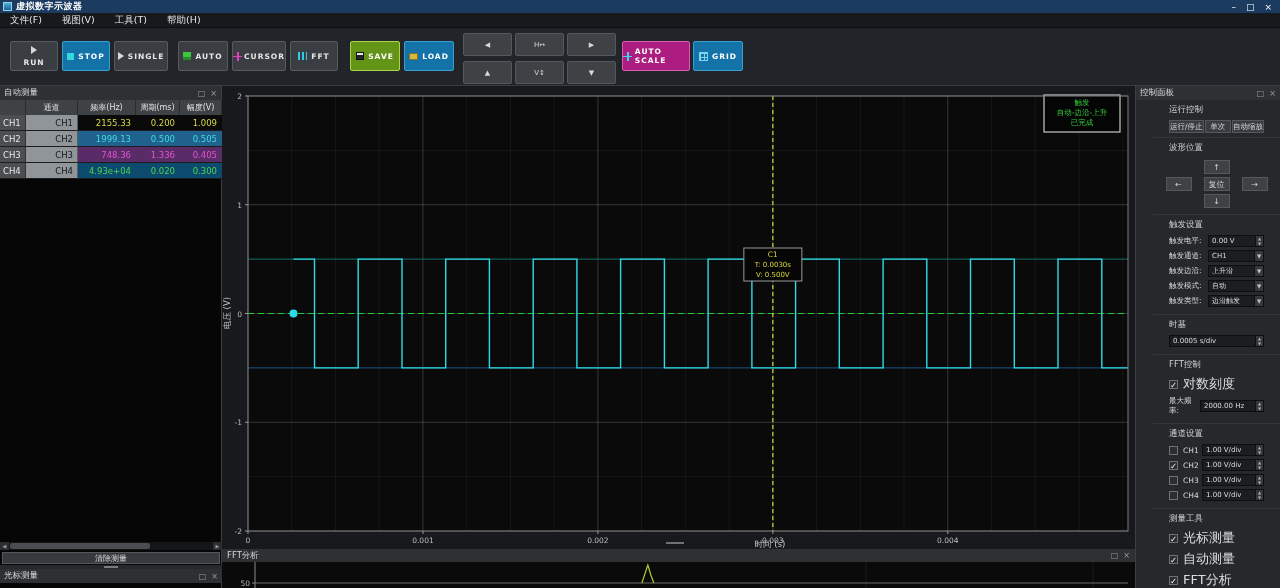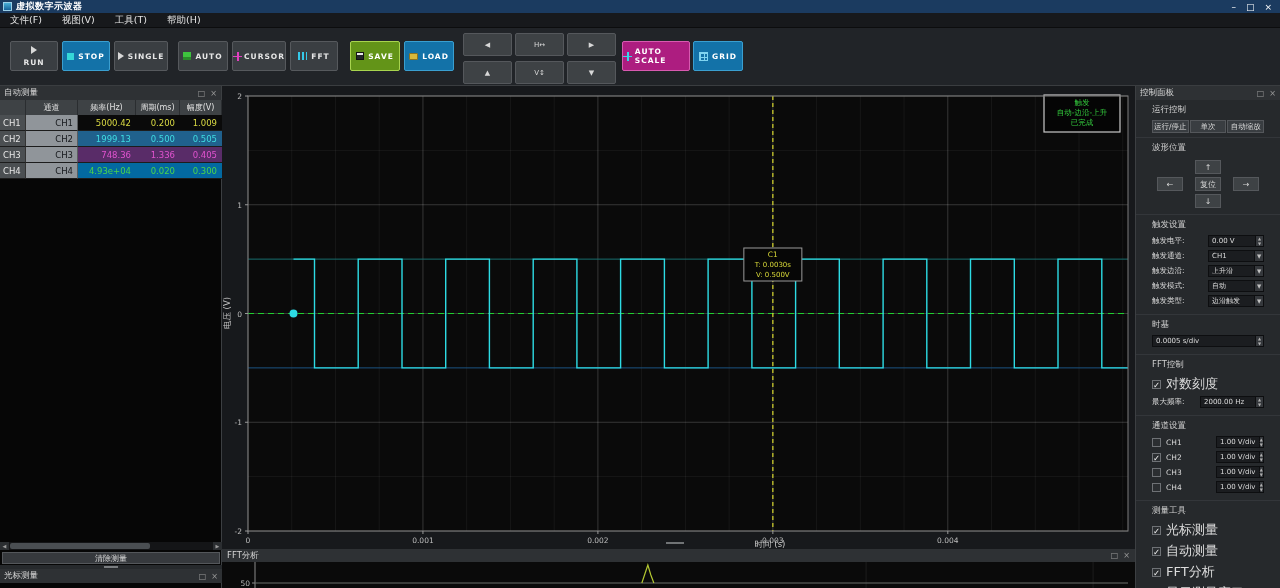--- a/index.html
+++ b/index.html
@@ -42,53 +42,53 @@
   .meas-table{display:grid;grid-template-columns:26px 52px 58px 44px 42px;}
   .meas-table .row{display:contents;}
   .th{background:#3e4245;color:#e0e0e0;text-align:center;height:15px;line-height:15px;font-size:8px;border-right:1px solid #2a2d30;}
   .cell{height:16px;line-height:16px;font-size:8.5px;border-bottom:1px solid #1c1c1c;}
   .rowhead{background:#4b4f52;color:#e6e6e6;padding-left:3px;border-right:1px solid #333;}
   .chan{background:#90959a;color:#14161a;text-align:right;padding-right:4px;border-right:1px solid #5a5d60;}
   .num{text-align:right;padding-right:5px;}
   .r1 .num{color:#d9d943;background:#0a0a0a;}
   .r2 .num{color:#3fdce2;background:#20618d;}
   .r3 .num{color:#e153cf;background:#592c68;}
-  .r4 .num{color:#4cd44c;background:#0369a1;}
+  .r4 .num{color:#4cd44c;background:#0c4a6e;}
   .hscroll{position:absolute;left:0;top:456px;width:222px;height:8px;background:#141517;}
   .hs-arrow{position:absolute;top:0;width:9px;height:8px;background:#2b2e31;color:#9a9a9a;font-size:5px;line-height:8px;text-align:center;}
   .hs-thumb{position:absolute;left:10px;top:1px;width:248px;max-width:140px;height:6px;background:#4a4e52;border-radius:2px;}
   .clear-btn{position:absolute;left:2px;top:466px;width:218px;height:12px;background:#36393d;border:1px solid #54575b;color:#dcdcdc;font-size:8px;display:flex;align-items:center;justify-content:center;}
   .splitter-h{position:absolute;left:0;top:479px;width:222px;height:4px;background:#26292c;display:flex;align-items:center;justify-content:center;}
   .grip{width:14px;height:0;border-top:2px solid #7a7d80;}
   .cursor-dock{position:absolute;left:0;top:483px;width:222px;}
 
   
   .center{position:absolute;left:222px;top:86px;width:913px;height:502px;background:#17191c;}
   #scope-svg{position:absolute;left:0;top:0;}
   .fft-header{position:absolute;left:0;top:463px;width:913px;height:13px;background:#2e3134;display:flex;align-items:center;font-size:8.5px;color:#d6d6d6;padding:0 5px;}
   #fft-svg{position:absolute;left:0;top:476px;background:#0a0a0a;}
   .center-grip{position:absolute;left:444px;top:456px;width:18px;height:3px;border-top:2px solid #707375;}
 
   
   .dock-right{position:absolute;left:1135px;top:86px;width:145px;height:502px;background:#26292c;border-left:1px solid #3c3f42;font-size:8.5px;}
-  .section{padding:3px 16px 4px;border-bottom:1px solid #33363a;}
+  .section{padding:3px 16px 4px;border-bottom:1px solid #33363a;margin-left:17px;}
   .section-title{font-size:8.5px;color:#cfcfcf;margin:1px 0 4px;}
   .btn-row{display:flex;gap:1px;}
   .sbtn{flex:1;height:13px;background:#393d41;border:1px solid #54575b;color:#dcdcdc;font-size:7.5px;display:flex;align-items:center;justify-content:center;white-space:nowrap;}
   .pos-grid{display:flex;flex-direction:column;align-items:center;gap:3px;padding:2px 0;}
   .pos-mid{display:flex;gap:12px;align-items:center;}
   .pbtn{width:26px;height:14px;background:#3e4245;border:1px solid #55585c;color:#d8d8d8;font-size:8px;display:flex;align-items:center;justify-content:center;}
   .form-row{display:flex;align-items:center;margin:3px 0;}
   .form-label{flex:1;font-size:7.5px;color:#d8d8d8;}
   .ctrl{display:flex;align-items:stretch;background:#1b1d20;border:1px solid #0d0e10;height:12px;}
   .ctrl .val{padding:0 3px;font-size:7px;line-height:10px;white-space:nowrap;flex:1;}
   .spin-arrows{width:8px;display:flex;flex-direction:column;background:#35383c;border-left:1px solid #0d0e10;}
   .spin-arrows span{flex:1;font-size:4px;line-height:5px;color:#b0b0b0;text-align:center;}
   .combo-arrow{width:9px;background:#35383c;border-left:1px solid #0d0e10;color:#c0c0c0;font-size:5.5px;line-height:10px;text-align:center;}
-  .w56{width:56px;}.w62{width:48px;}.w64{width:64px;}.wfull{flex:1;}
+  .w56{width:56px;}.w62{width:62px;}.w64{width:64px;}.wfull{flex:1;}
   .checkbox{width:9px;height:9px;border:1px solid #6e7175;background:#2b2e31;margin-right:5px;font-size:8.5px;line-height:8px;color:#f0f0f0;text-align:center;flex:none;}
   .chk-row{display:flex;align-items:center;margin:3px 0;}
   .chk-label{font-size:13px;}
 </style>
 </head>
 <body>
 
 <div class="titlebar">
   <span class="app-icon"></span>
   <span class="title-text">虚拟数字示波器</span>
@@ -168,21 +168,21 @@
   <div class="meas-table">
     <span class="th"></span>
     <span class="th">通道</span>
     <span class="th">频率(Hz)</span>
     <span class="th">周期(ms)</span>
     <span class="th">幅度(V)</span>
 
     <div class="row r1">
       <span class="cell rowhead">CH1</span>
       <span class="cell chan">CH1</span>
-      <span class="cell num">5000.42</span>
+      <span class="cell num">2155.33</span>
       <span class="cell num">0.200</span>
       <span class="cell num">1.009</span>
     </div>
     <div class="row r2">
       <span class="cell rowhead">CH2</span>
       <span class="cell chan">CH2</span>
       <span class="cell num">1999.13</span>
       <span class="cell num">0.500</span>
       <span class="cell num">0.505</span>
     </div>

